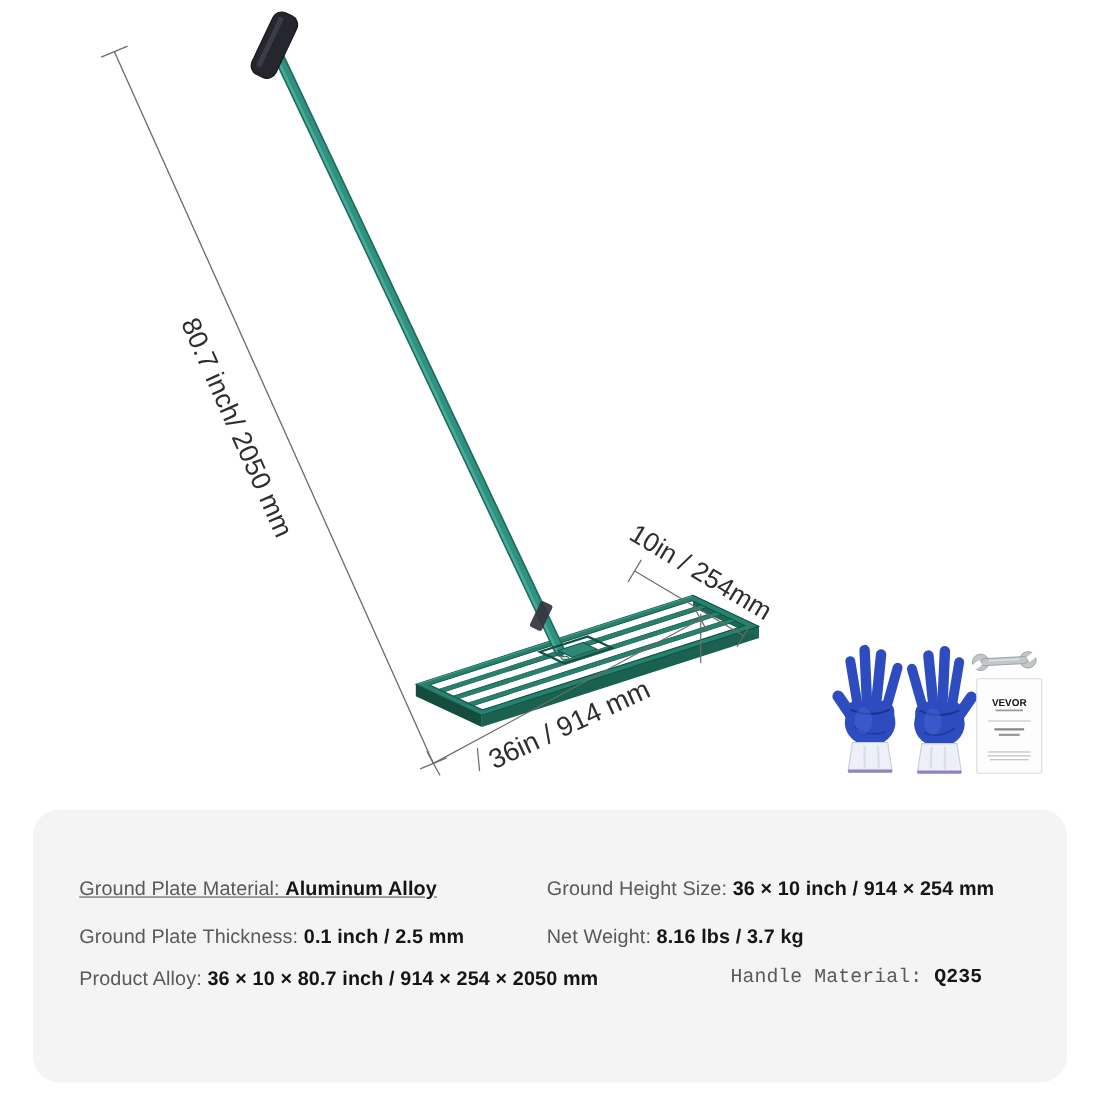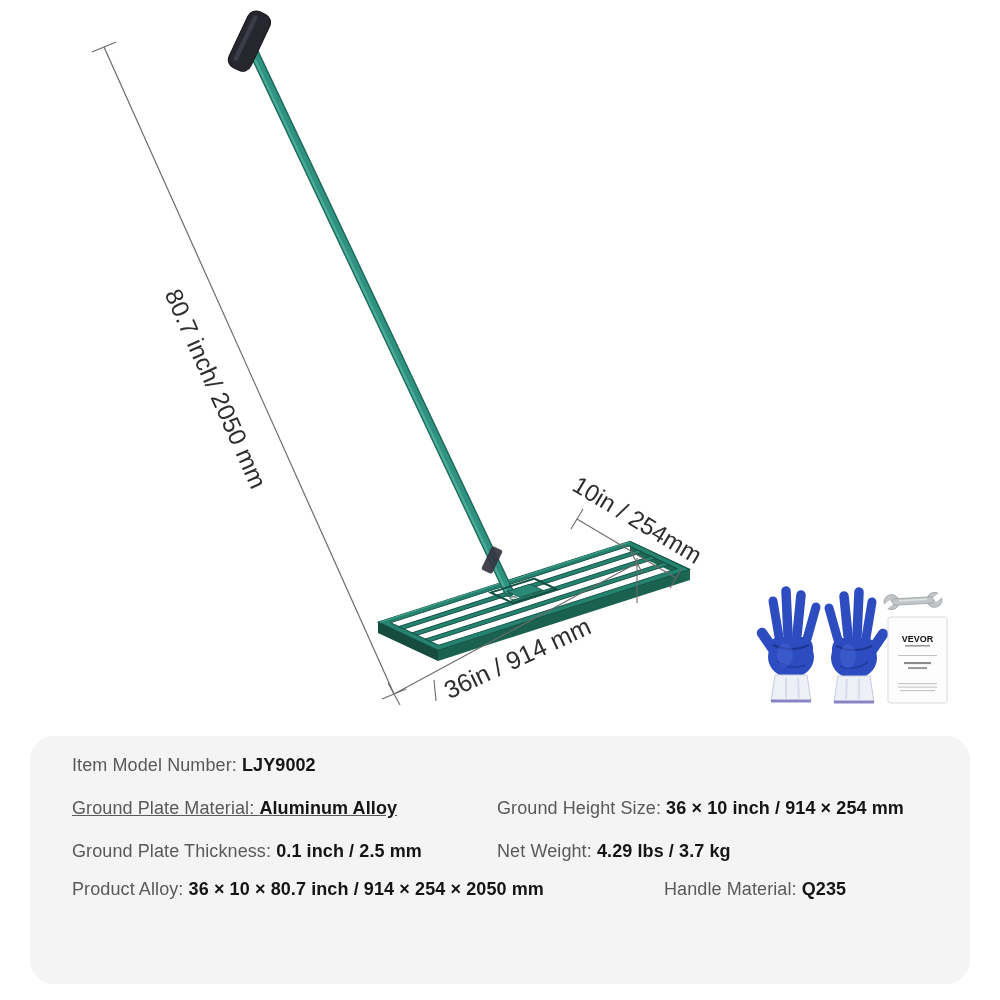--- a/index.html
+++ b/index.html
@@ -4,21 +4,21 @@
 <style>
   html,body{margin:0;padding:0;background:#fff;font-family:"Liberation Sans",sans-serif;}
   .canvas{position:relative;width:1000px;height:1000px;background:#ffffff;overflow:hidden;}
   .illustration{position:absolute;left:0;top:0;}
   .spec-panel{position:absolute;left:30px;top:736px;width:940px;height:248px;background:#f4f4f5;border-radius:24px;}
   .spec-item{position:absolute;font-size:18px;color:#58595b;white-space:nowrap;letter-spacing:.1px;}
   .spec-item b{color:#151515;font-weight:700;}
   .r1l{left:42px;top:19px;}  .r1r{left:467px;top:19px;}
   .r2l{left:42px;top:62px;text-decoration:underline;}  .r2r{left:467px;top:62px;}
   .r3l{left:42px;top:105px;} .r3r{left:467px;top:105px;}
-  .r4l{left:42px;top:143px;} .r4r{left:634px;top:143px;}
+  .r4l{left:42px;top:143px;} .r4r{left:634px;top:143px;font-family:Liberation Mono, monospace;}
   .r5l{left:42px;top:184px;}
   text{font-family:"Liberation Sans",sans-serif;}
 </style>
 </head>
 <body>
 
 <div class="canvas">
 
   <svg class="illustration" width="1000" height="736" viewBox="0 0 1000 736">
 
@@ -135,25 +135,24 @@
       <rect x="10" y="38" width="39" height="0.9" fill="#bdbdbd"></rect>
       <rect x="16" y="45" width="27" height="2.1" fill="#8a8a8a"></rect>
       <rect x="20" y="50" width="19" height="2.1" fill="#9c9c9c"></rect>
       <rect x="10" y="66" width="39" height="1.2" fill="#c6c6c6"></rect>
       <rect x="10" y="69.5" width="39" height="1.2" fill="#c6c6c6"></rect>
       <rect x="12" y="73" width="35" height="1.2" fill="#c6c6c6"></rect>
     </g>
   </svg>
 
   <div class="spec-panel">
-    <div class="spec-item r1l"><span>Item Model Number: </span><b>LJY9002</b></div>
 
     <div class="spec-item r2l"><span>Ground Plate Material: </span><b>Aluminum Alloy</b></div>
     <div class="spec-item r2r"><span>Ground Height Size: </span><b>36 × 10 inch / 914 × 254 mm</b></div>
 
     <div class="spec-item r3l"><span>Ground Plate Thickness: </span><b>0.1 inch / 2.5 mm</b></div>
-    <div class="spec-item r3r"><span>Net Weight: </span><b>4.29 lbs / 3.7 kg</b></div>
+    <div class="spec-item r3r"><span>Net Weight: </span><b>8.16 lbs / 3.7 kg</b></div>
 
     <div class="spec-item r4l"><span>Product Alloy: </span><b>36 × 10 × 80.7 inch / 914 × 254 × 2050 mm</b></div>
     <div class="spec-item r4r"><span>Handle Material: </span><b>Q235</b></div>
 
   </div>
 </div>
 
 </body></html>

